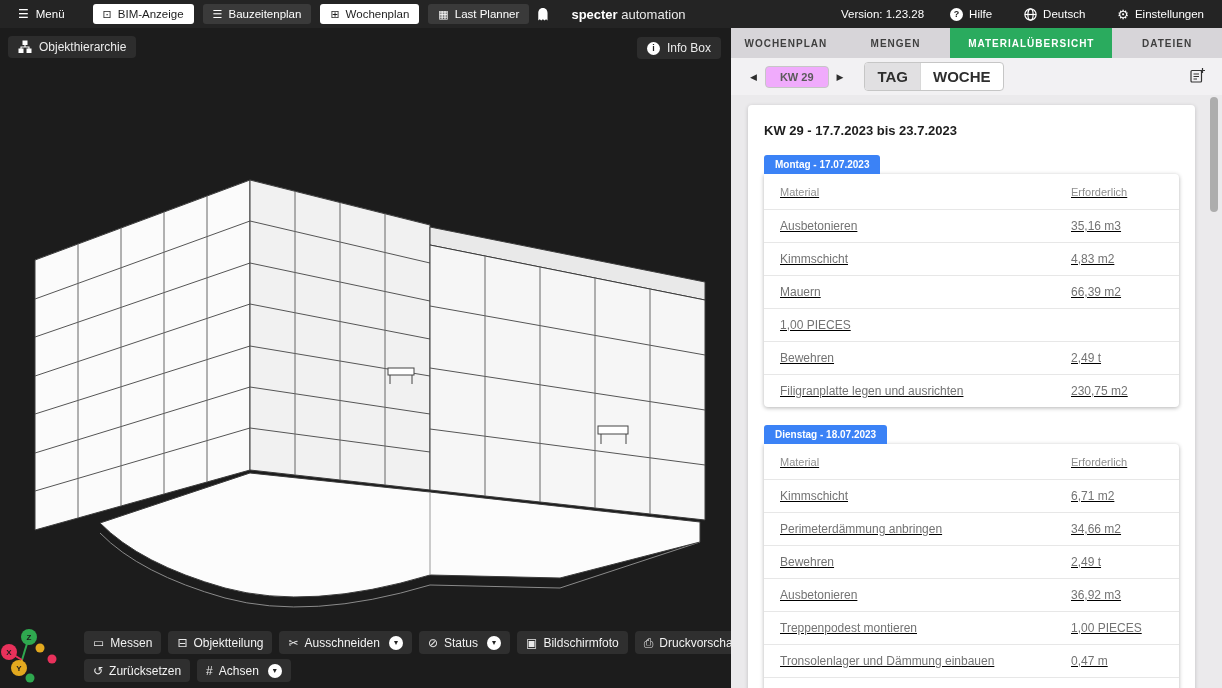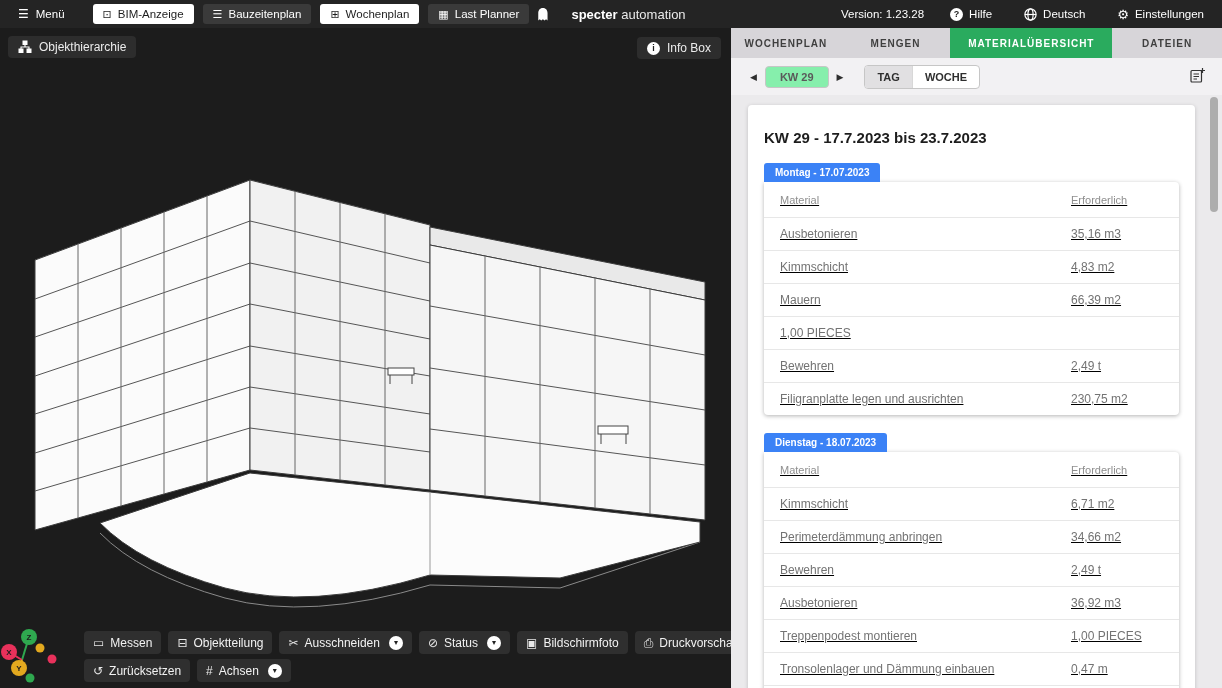--- a/index.html
+++ b/index.html
@@ -52,33 +52,33 @@
   
   .panel{flex:1;display:flex;flex-direction:column;background:#ebeaec;min-width:0;}
   .tabbar{display:flex;height:30px;background:#d7d5d9;flex:none;}
   .tab{flex:1.05;display:flex;align-items:center;justify-content:center;font-size:10px;
     font-weight:bold;letter-spacing:1px;color:#3f3f3f;cursor:pointer;text-transform:uppercase;}
   .tab.active{background:#2aab5e;color:#fff;flex:1.55;}
   .controls{height:37px;background:#f2f1f3;display:flex;align-items:center;
     padding:0 14px;flex:none;}
   .arrow-btn{background:none;border:none;font-size:9px;color:#2e2e2e;padding:4px 5px;
     cursor:pointer;font-family:inherit;}
-  .kw-btn{border:1px solid #c6c6c6;border-radius:4px;background:#86efac;padding:4px 14px;
+  .kw-btn{border:1px solid #c6c6c6;border-radius:4px;background:#f0abfc;padding:4px 14px;
     font-size:11px;font-weight:bold;color:#5a5a5a;margin:0 3px;font-family:inherit;cursor:pointer;}
   .seg{display:flex;border:1px solid #c6c6c6;border-radius:4px;overflow:hidden;
     margin-left:16px;background:#fff;}
-  .segment{padding:5px 12px;font-size:11px;font-weight:bold;color:#2e2e2e;cursor:pointer;}
+  .segment{padding:5px 12px;font-size:15px;font-weight:bold;color:#2e2e2e;cursor:pointer;}
   .segment.selected{background:#e1e0e2;}
   .seg .segment + .segment{border-left:1px solid #d8d8d8;}
   .note-btn{margin-left:auto;background:none;border:none;cursor:pointer;padding:2px;}
 
   .content{flex:1;position:relative;overflow:hidden;}
   .card{position:absolute;left:17px;right:27px;top:10px;bottom:-30px;background:#fff;
     border-radius:4px;box-shadow:0 1px 4px rgba(0,0,0,.18);padding:16px 16px 0;}
-  .card-title{font-size:15px;font-weight:bold;color:#1d1d1d;margin:8px 0 16px;}
+  .card-title{font-size:13px;font-weight:bold;color:#1d1d1d;margin:2px 0 16px;}
   .day-badge{display:inline-block;background:#3b82f6;color:#fff;font-size:10px;
     font-weight:bold;padding:4px 11px;border-radius:3px 3px 0 0;}
   .mtable{background:#fff;border-radius:0 4px 4px 4px;box-shadow:0 1px 4px rgba(0,0,0,.3);
     margin-bottom:17px;text-decoration:underline;}
   .thead,.trow{display:grid;grid-template-columns:1fr 92px;padding:0 16px;align-items:center;}
   .thead{height:35px;color:#8f8f8f;font-size:11px;}
   .trow{height:33px;font-size:12px;color:#737373;border-top:1px solid #e7e7e7;}
   .sb-thumb{position:absolute;right:4px;top:2px;width:8px;height:115px;background:#adadad;
     border-radius:4px;z-index:9;cursor:pointer;}
 </style>

